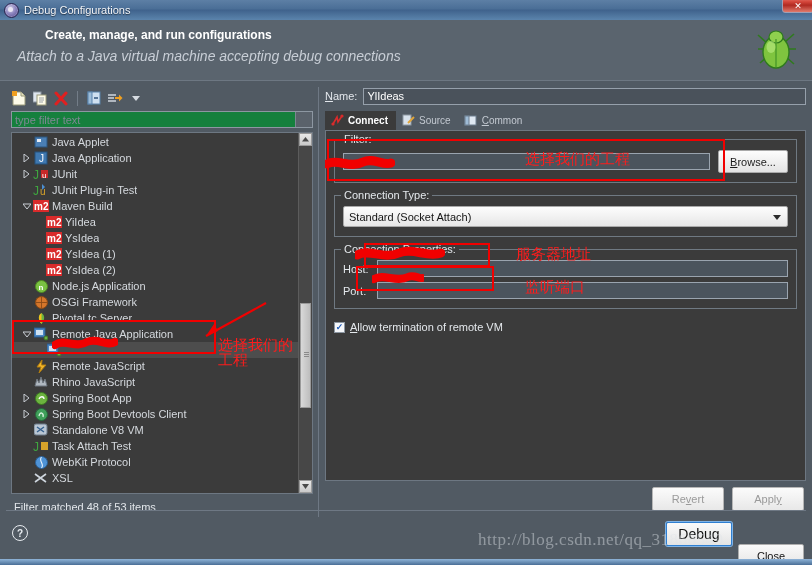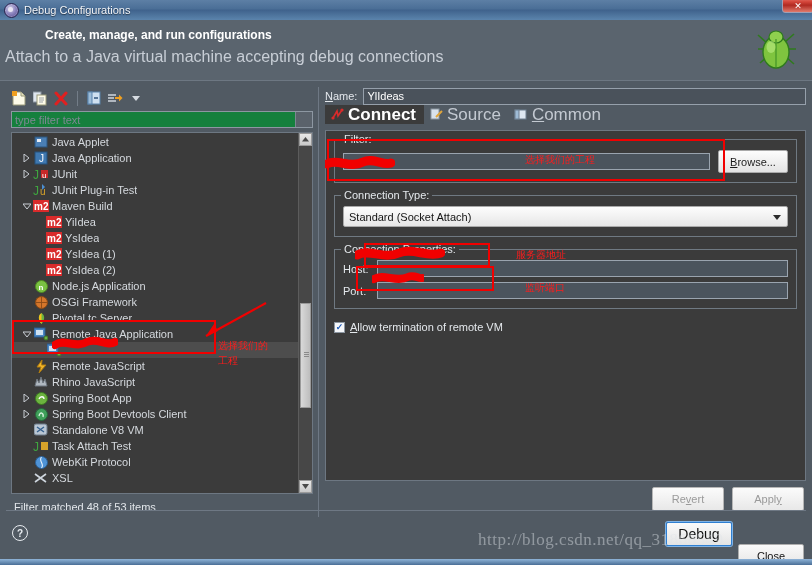--- a/index.html
+++ b/index.html
@@ -49,22 +49,22 @@
   }
   .banner{
     position:relative;height:60px;background:#5a646e;
     border-bottom:1px solid #6d7782;
   }
   .banner-title{
     position:absolute;left:12px;top:8px;
     font-size:12px;font-weight:bold;color:#ffffff;margin-left:33px;
   }
   .banner-sub{
-    position:absolute;left:5px;top:28px;
-    font-size:16px;color:#c8ced6;
+    position:absolute;left:17px;top:28px;
+    font-size:14px;color:#c8ced6;font-style:italic;
   }
   .banner-bug{
     position:absolute;right:10px;top:3px;width:58px;height:54px;
   }
 
   
   .content{
     position:absolute;left:0;top:61px;right:0;bottom:0;
     padding:6px;box-sizing:border-box;
   }
@@ -143,34 +143,34 @@
   .vsb-grip{position:absolute;left:3px;top:48px;width:5px;height:6px;}
   .vsb-grip i{display:block;height:1px;background:#8a8a8a;margin-bottom:1px;}
 
   .filter-status{
     height:20px;display:flex;align-items:center;
     font-size:11px;color:#e2e6ea;padding-left:8px;margin-top:3px;
   }
 
   
   .name-row{
-    display:flex;align-items:center;height:18px;
+    display:flex;align-items:center;height:18px;margin-bottom:6px;
   }
   .name-label{font-size:11px;color:#e3e7ec;margin-right:6px;}
   .name-label u{text-decoration:underline;}
   .name-input{
     flex:1;height:17px;background:#4a525b;border:1px solid #96a0ab;
     font-family:"Liberation Sans",sans-serif;font-size:11px;color:#ffffff;
     padding-left:3px;box-sizing:border-box;outline:0;
   }
 
   .tabbar{display:flex;align-items:flex-end;height:19px;}
   .tab{
     display:flex;align-items:center;height:19px;padding:0 8px 0 5px;
-    font-size:17px;color:#c3c9d1;cursor:default;
+    font-size:10px;color:#c3c9d1;cursor:default;
   }
   .tab .ticon16{width:14px;height:14px;margin-right:4px;display:flex;align-items:center;justify-content:center;}
   .tab.active{background:#3b3b3b;color:#ffffff;font-weight:bold;}
   .tab u{text-decoration:underline;}
 
   .tabpanel{
     position:absolute;left:6px;right:0;top:43px;bottom:36px;
     background:#3b3b3b;border:1px solid #6d7782;box-sizing:border-box;
     padding:8px 8px 0 8px;
   }
@@ -257,21 +257,21 @@
     width:64px;height:22px;
     background:linear-gradient(to bottom,#fafafa,#e4e4e4);
     border:1px solid #aeaeae;border-radius:2px;
     font-size:11px;color:#111;display:flex;align-items:center;justify-content:center;margin-top:22px;
   }
 
   
   .anno{position:absolute;left:0;top:0;width:812px;height:565px;pointer-events:none;}
   .anno-box{position:absolute;border:2px solid #f10000;box-sizing:border-box;}
   .anno-text{
-    position:absolute;color:#fd1c1c;font-size:10px;line-height:15px;
+    position:absolute;color:#fd1c1c;font-size:15px;line-height:15px;
     font-family:"DejaVu Sans",sans-serif;white-space:pre;
   }
   .scribble{position:absolute;}
 
   .watermark{
     position:absolute;left:478px;top:530px;
     font-family:"Liberation Serif",serif;font-size:17px;
     color:rgba(225,228,232,.45);letter-spacing:.5px;white-space:nowrap;
   }
   .taskbar{

